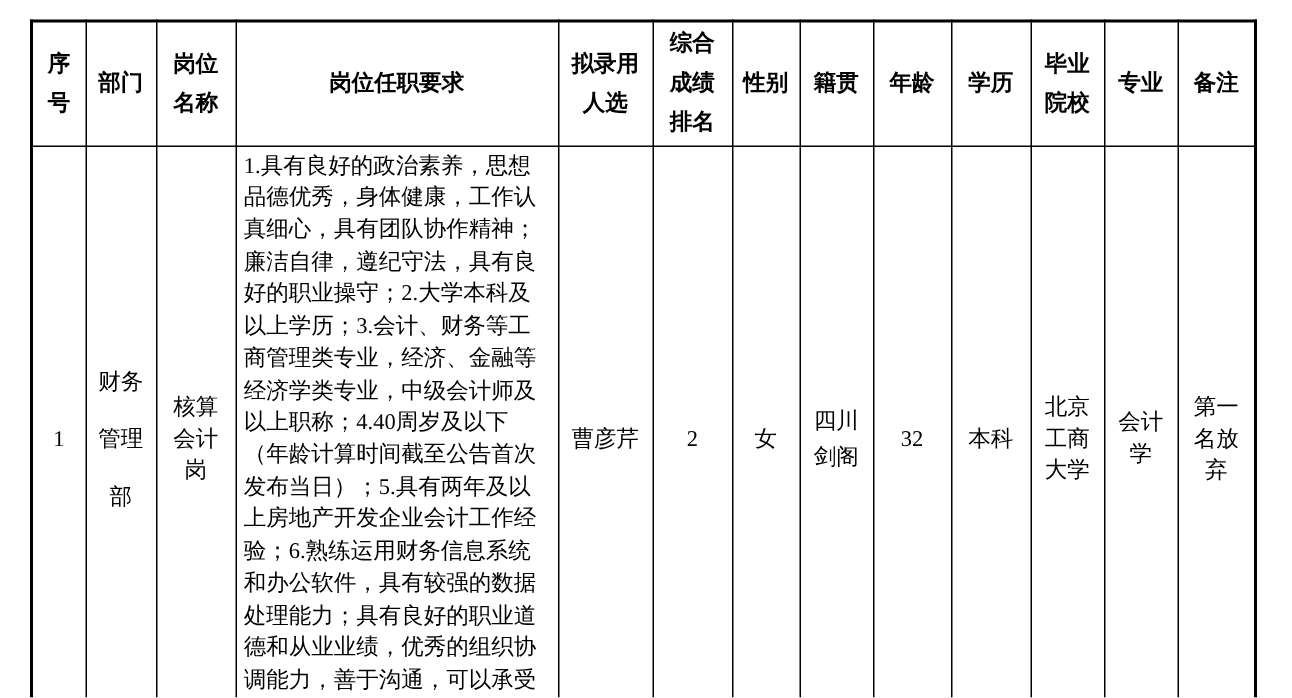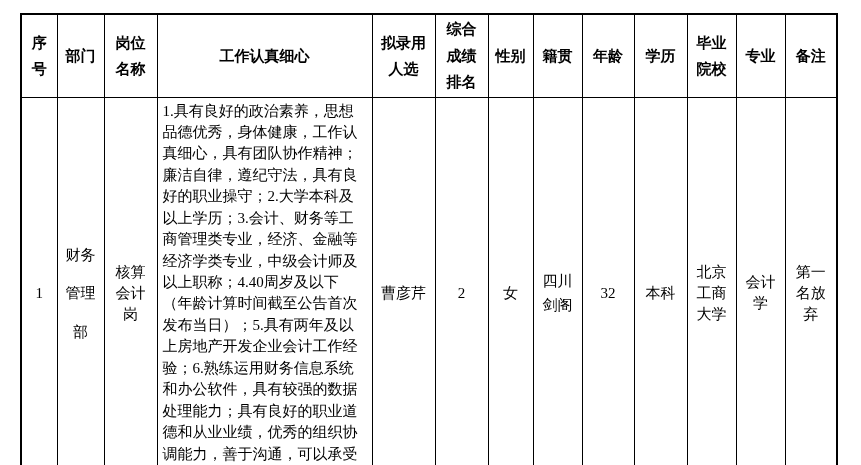--- a/index.html
+++ b/index.html
@@ -85,21 +85,21 @@
       <col style="width:49px">
       <col style="width:52px">
     </colgroup>
     <thead>
       <tr>
         <th>序
 号</th>
         <th>部门</th>
         <th>岗位
 名称</th>
-        <th>工作认真细心</th>
+        <th>岗位任职要求</th>
         <th>拟录用
 人选</th>
         <th>综合
 成绩
 排名</th>
         <th>性别</th>
         <th>籍贯</th>
         <th>年龄</th>
         <th>学历</th>
         <th>毕业

